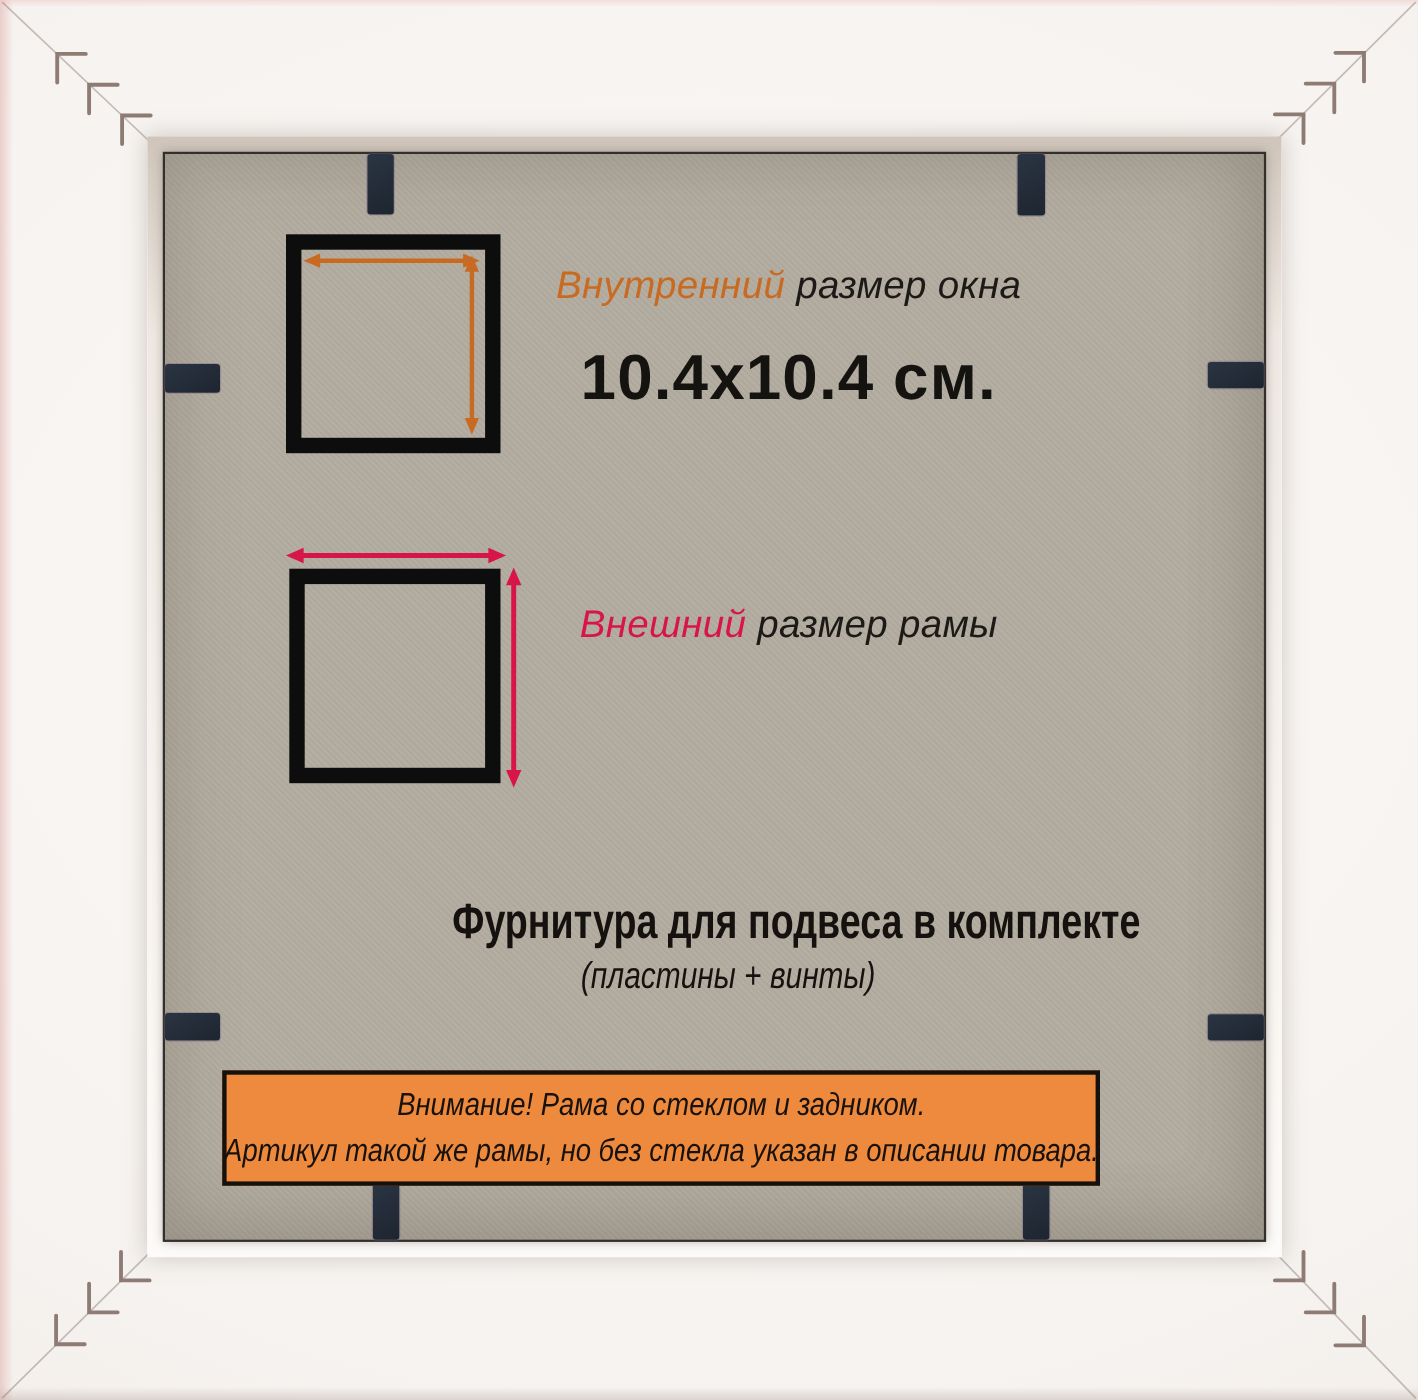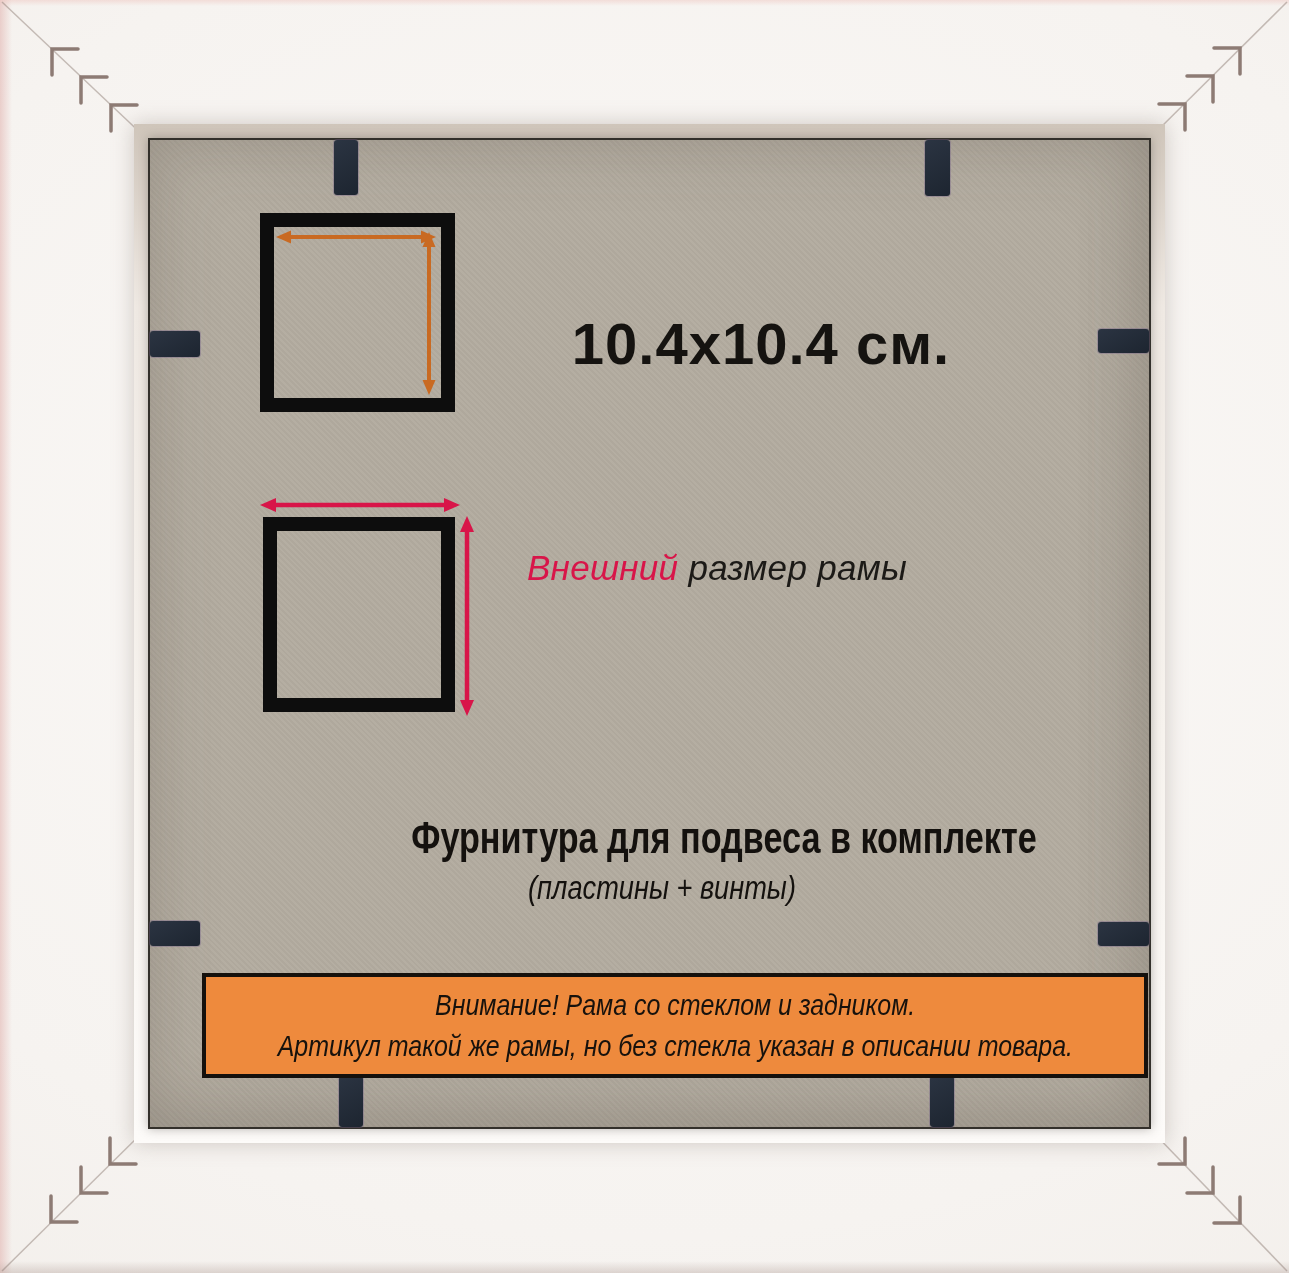--- a/index.html
+++ b/index.html
@@ -38,30 +38,30 @@
   #sq2{left:113px;top:377px;width:164px;height:167px;}
   .arrow-svg{position:absolute;overflow:visible;}
   .accent-inner{color:var(--inner-accent,#c96a22);}
   .accent-outer{color:var(--outer-accent,#d81549);}
   
   .size-label{position:absolute;left:277px;width:580px;text-align:center;
     font-style:italic;font-size:35px;font-weight:500;color:#1c1a17;letter-spacing:0.3px;white-space:nowrap;}
   .size-label .accent-word-inner{color:var(--inner-accent,#c96a22);}
   .size-label .accent-word-outer{color:var(--outer-accent,#d81549);}
   .size-value{position:absolute;left:277px;width:580px;text-align:center;
-    font-weight:700;font-size:58px;color:#151310;letter-spacing:1px;white-space:nowrap;margin-left:44px;}
+    font-weight:700;font-size:58px;color:#151310;letter-spacing:1px;white-space:nowrap;}
   #label1{top:100px;} #value1{top:170px;}
   #label2{top:408px;} #value2{top:462px;}
   
   .hw1{position:absolute;left:182px;top:672px;width:660px;text-align:center;
     font-weight:700;font-size:45px;color:#14110e;transform:scaleX(0.76);white-space:nowrap;}
   .hw2{position:absolute;left:182px;top:728px;width:660px;text-align:center;
     font-style:italic;font-size:34px;color:#14110e;transform:scaleX(0.8);white-space:nowrap;}
   
-  .notice{position:absolute;left:52px;top:833px;width:946px;height:105px;
+  .notice{position:absolute;left:52px;top:833px;width:798px;height:105px;
     background:var(--notice-bg,#ee8a3d);border:4px solid #15110d;box-sizing:border-box;
     display:flex;flex-direction:column;align-items:center;justify-content:center;gap:4px;}
   .notice-line{font-style:italic;font-size:29px;line-height:1.25;color:#17120d;
     transform:scaleX(0.86);white-space:nowrap;}
 </style>
 </head>
 <body>
 
 <div class="stage">
 
@@ -123,20 +123,24 @@
       <line x1="14" y1="8" x2="190" y2="8" stroke="currentColor" stroke-width="4.5"></line>
       <polygon points="2,8 18,1 18,15" fill="currentColor"></polygon>
       <polygon points="202,8 186,1 186,15" fill="currentColor"></polygon>
     </svg>
     <svg class="arrow-svg accent-outer" style="left:309px;top:374px;width:16px;height:204px;" viewBox="0 0 16 204">
       <line x1="8" y1="14" x2="8" y2="190" stroke="currentColor" stroke-width="4.5"></line>
       <polygon points="8,2 1,18 15,18" fill="currentColor"></polygon>
       <polygon points="8,202 1,186 15,186" fill="currentColor"></polygon>
     </svg>
 
+    <div class="size-label" id="label1">
+      <span class="accent-word-inner">Внутренний</span>
+      <span>размер окна</span>
+    </div>
     <div class="size-value" id="value1">10.4x10.4 см.</div>
 
     <div class="size-label" id="label2">
       <span class="accent-word-outer">Внешний</span>
       <span>размер рамы</span>
     </div>
 
     <div class="hw1">Фурнитура для подвеса в комплекте</div>
     <div class="hw2">(пластины + винты)</div>
 

